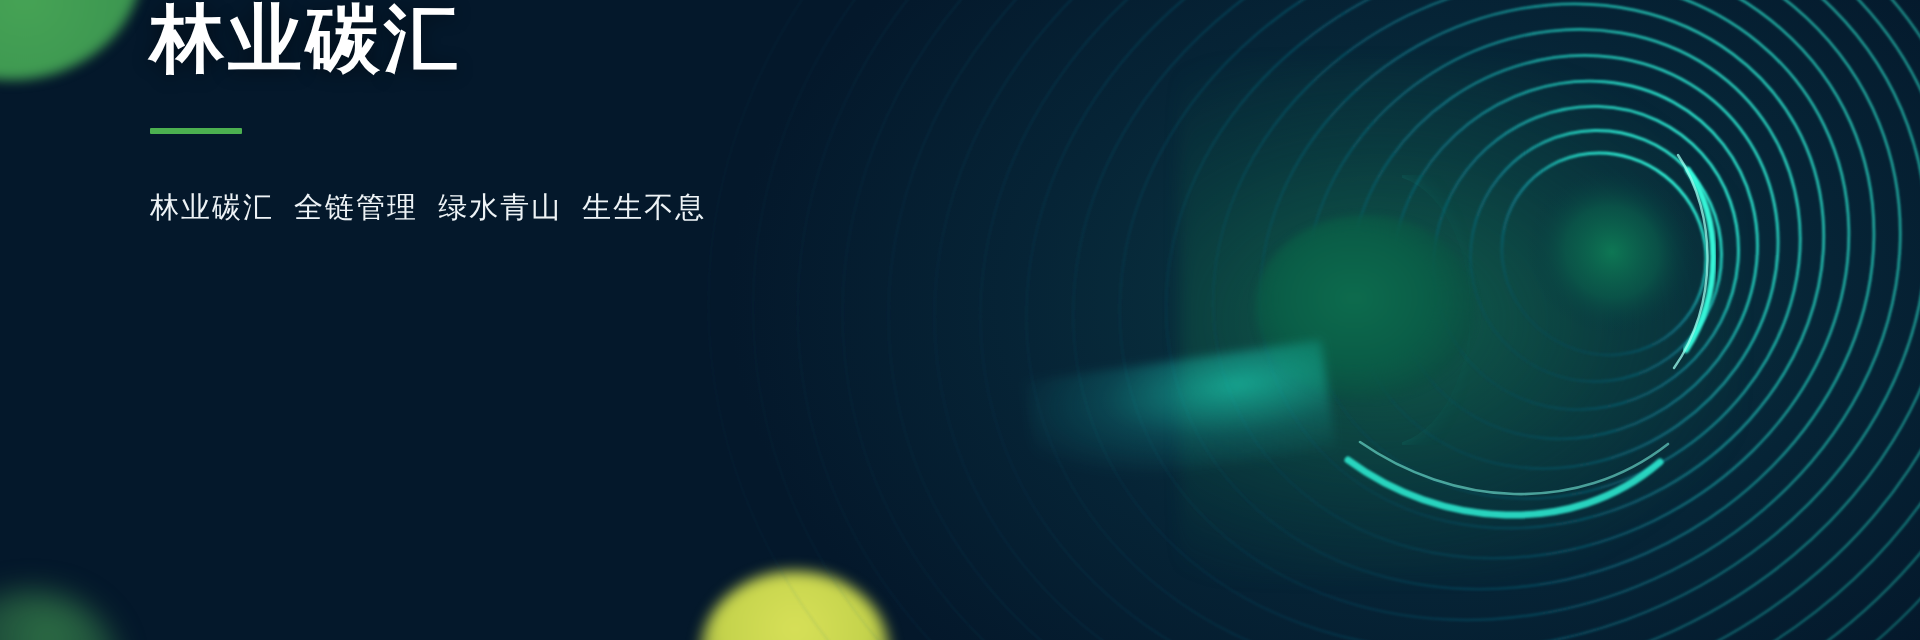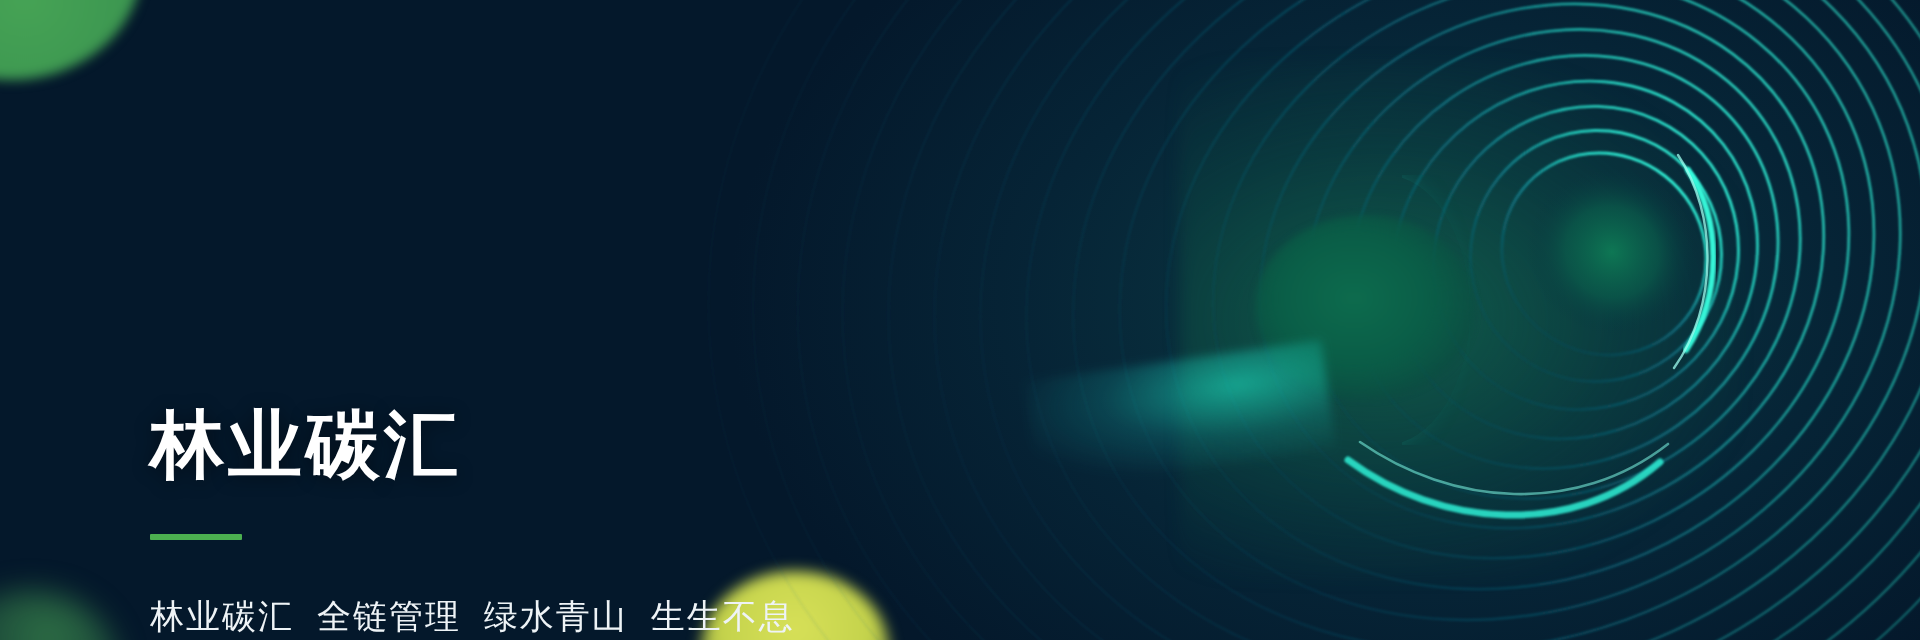--- a/index.html
+++ b/index.html
@@ -86,21 +86,21 @@
     background:radial-gradient(ellipse at 35% 50%, rgba(22,120,78,0.55) 0%, rgba(14,90,70,0.28) 48%, rgba(6,40,45,0) 78%);
     filter:blur(8px);
     pointer-events:none;
   }
 
   
   .content {
     position:absolute;
     left:150px; top:0;
     height:640px;
-    display:flex; flex-direction:column; justify-content:flex-end;
+    display:flex; flex-direction:column; justify-content:flex-start;
     z-index:6;
   }
   .title-main {
     font-size:74px;
     font-weight:bold;
     color:#ffffff;
     letter-spacing:4px;
     line-height:1.05;
     text-shadow:0 2px 18px rgba(0,0,0,0.45);
   }
@@ -114,21 +114,21 @@
     text-shadow:0 2px 18px rgba(0,0,0,0.45);
   }
   .divider {
     width:92px; height:6px;
     background:#4cb050;
     margin-top:50px;
     border-radius:1px;
   }
   .tagline {
     margin-top:54px;
-    font-size:34px;
+    font-size:29px;
     color:#eef3f6;
     letter-spacing:2px;
     white-space:pre;
     font-weight:normal;
   }
 </style>
 </head>
 <body>
 
 <div class="banner">

